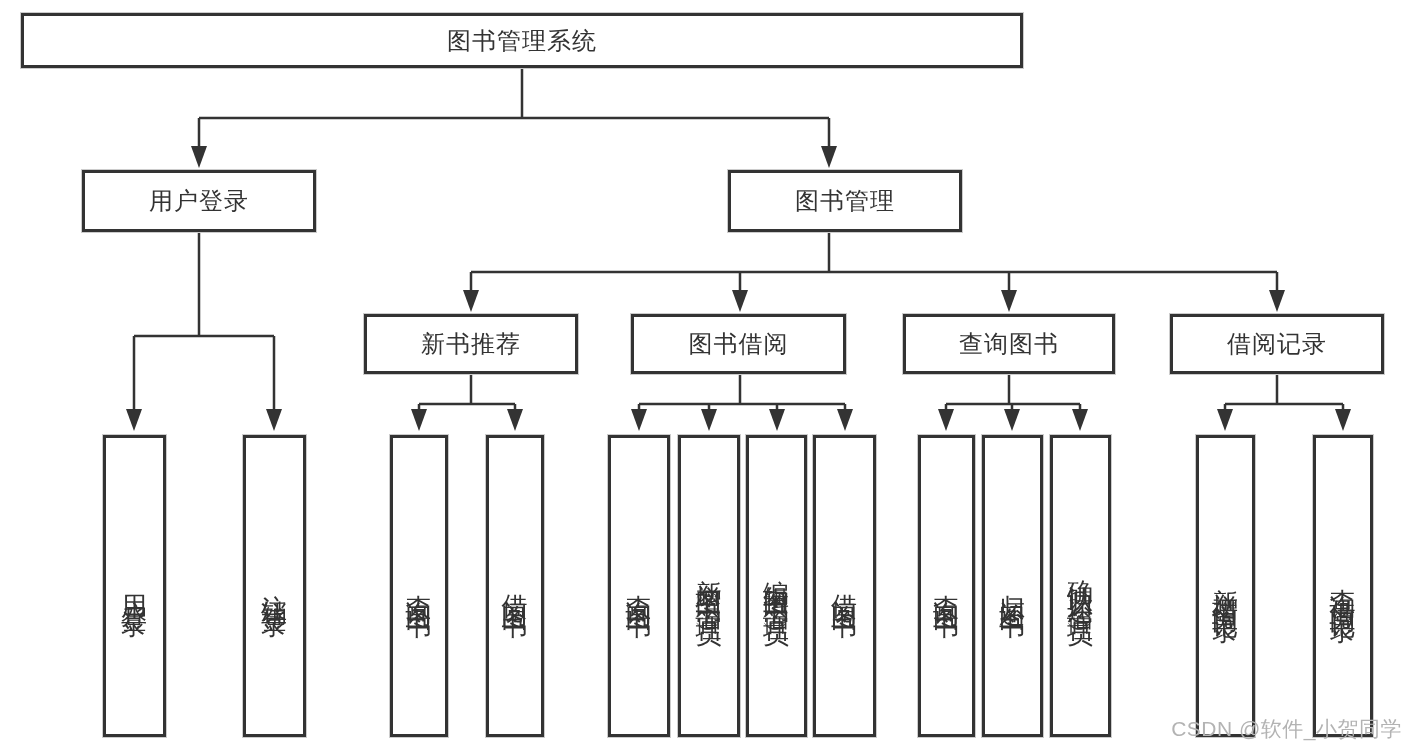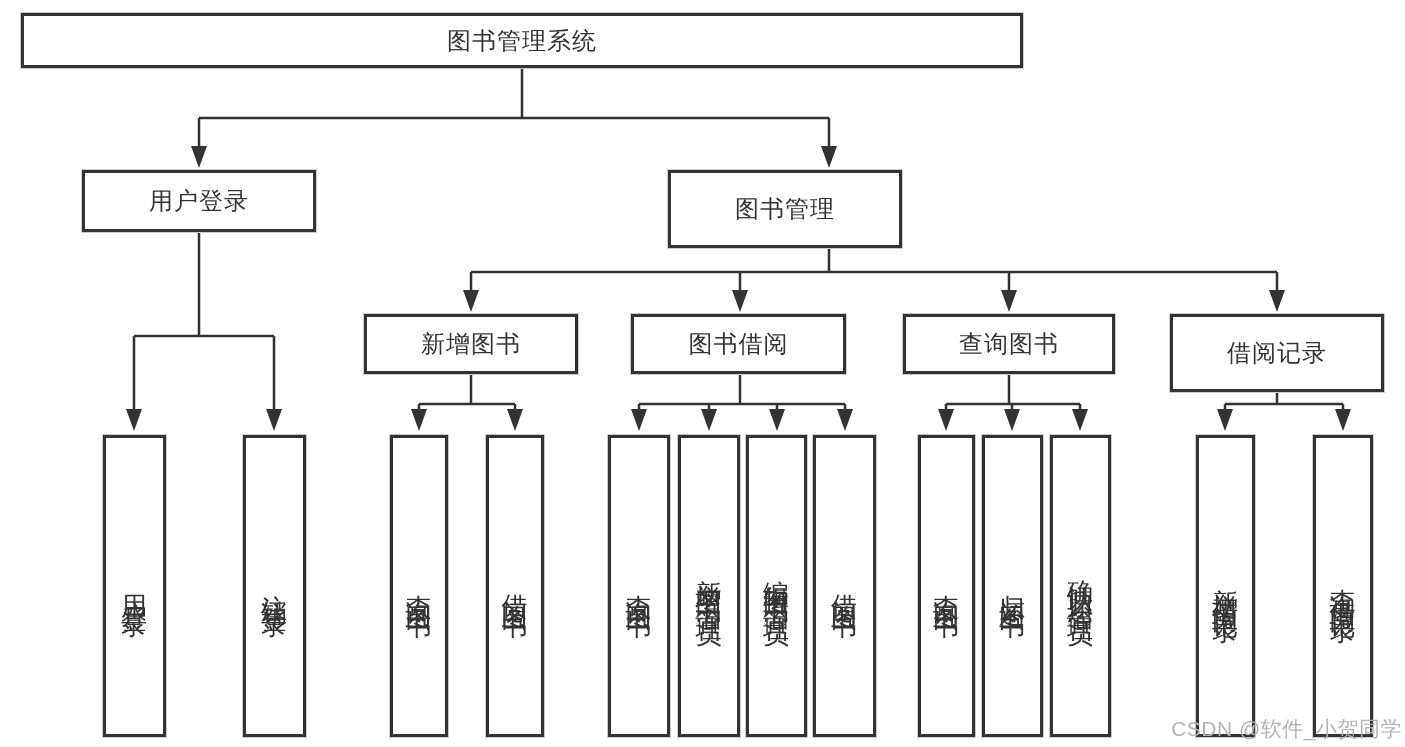--- a/index.html
+++ b/index.html
@@ -107,34 +107,34 @@
     </g>
   </svg>
 
   <div class="node h" style="left:21px;top:13px;width:1002px;height:55px">
     <span>图书管理系统</span>
   </div>
 
   <div class="node h" style="left:82px;top:170px;width:234px;height:62px">
     <span>用户登录</span>
   </div>
-  <div class="node h" style="left:668px;top:170px;width:234px;height:78px">
+  <div class="node h" style="left:728px;top:170px;width:234px;height:62px">
     <span>图书管理</span>
   </div>
 
   <div class="node h" style="left:364px;top:314px;width:214px;height:60px">
-    <span>新增图书</span>
+    <span>新书推荐</span>
   </div>
   <div class="node h" style="left:631px;top:314px;width:215px;height:60px">
     <span>图书借阅</span>
   </div>
   <div class="node h" style="left:903px;top:314px;width:212px;height:60px">
     <span>查询图书</span>
   </div>
-  <div class="node h" style="left:1170px;top:314px;width:214px;height:78px">
+  <div class="node h" style="left:1170px;top:314px;width:214px;height:60px">
     <span>借阅记录</span>
   </div>
 
   <div class="node v" style="left:103px;top:435px;width:63px;height:302px">
     <span class="vtext">用户登录</span>
   </div>
   <div class="node v" style="left:243px;top:435px;width:63px;height:302px">
     <span class="vtext">注销登录</span>
   </div>
 

